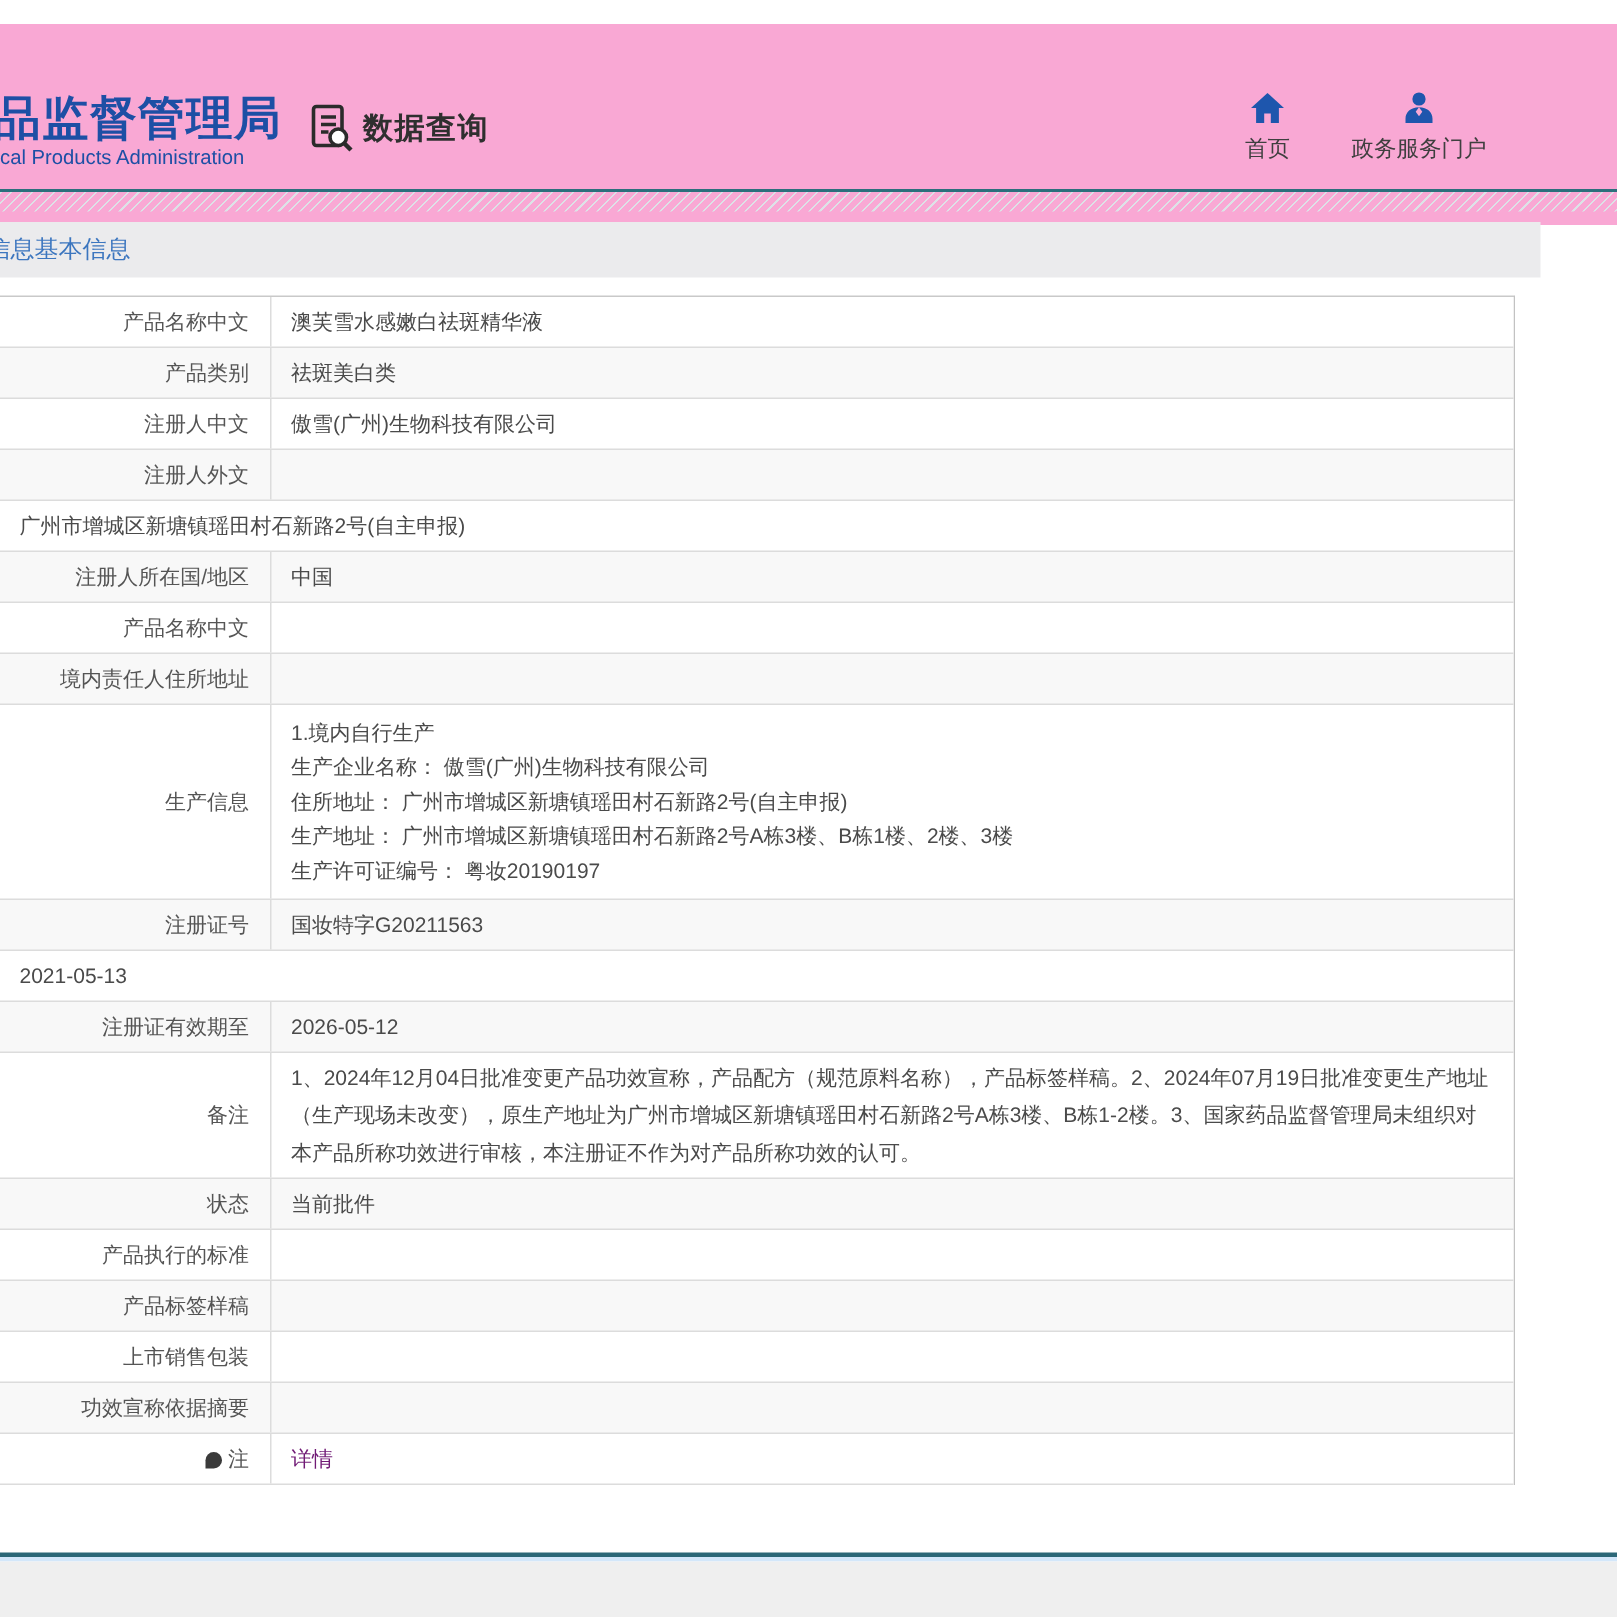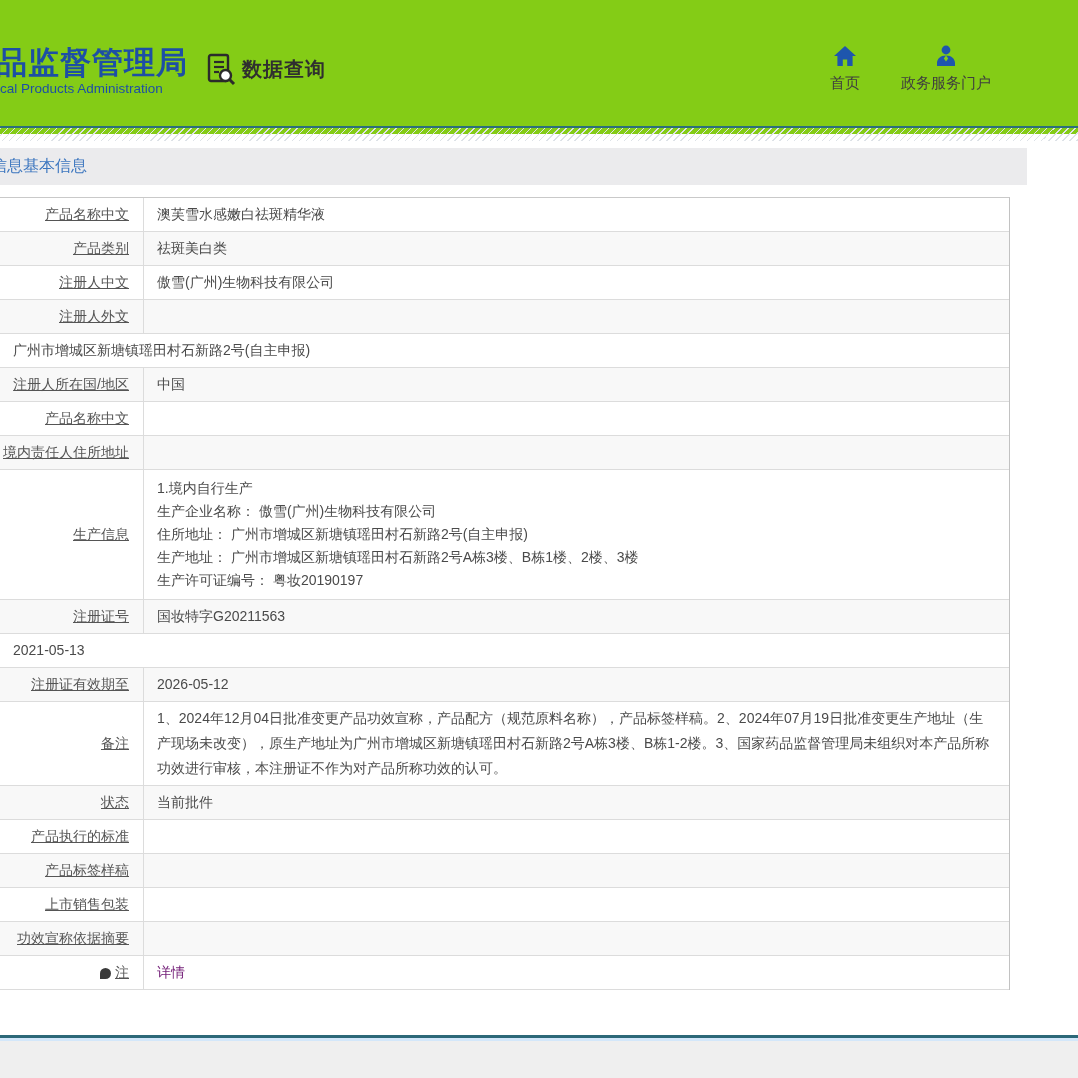--- a/index.html
+++ b/index.html
@@ -3,21 +3,21 @@
 <meta charset="utf-8">
 <style>
   html,body { margin:0; padding:0; }
   body {
     width:1078px; height:1078px; position:relative; overflow:hidden;
     background:#ffffff;
     font-family:"Liberation Sans","DejaVu Sans",sans-serif;
   }
 
   
-  .header { position:absolute; top:0; left:0; width:1078px; height:134px; background:#84cc16; }
+  .header { position:absolute; top:16px; left:0; width:1078px; height:134px; background:#f9a8d4; }
   .logo-cn {
     position:absolute; left:-4px; top:42px; font-size:31px; font-weight:bold;
     color:#1d4fa5; white-space:nowrap; letter-spacing:1px;
   }
   .logo-en {
     position:absolute; left:0px; top:81px; font-size:13.5px; color:#1d4fa5; white-space:nowrap;
   }
   .dq { position:absolute; left:205px; top:52px; display:flex; align-items:center; gap:5px; }
   .dq-label { font-size:20px; color:#2f2f2f; letter-spacing:1px;font-weight:bold; }
 
@@ -41,24 +41,24 @@
   .panel-title { color:#3c76bf; font-size:16px; margin-left:-9px; white-space:nowrap; }
 
   .info-table {
     margin-top:12px; width:1010px;
     border-top:1px solid #c9c9c9; border-right:1px solid #c2c2c2;
     box-sizing:border-box;
   }
   .row { display:flex; background:#ffffff; border-bottom:1px solid #dcdcdc; }
   .row.alt { background:#f8f8f8; }
   .cell-label {
-    width:144px; flex:none; box-sizing:border-box;
+    width:181px; flex:none; box-sizing:border-box;
     display:flex; align-items:center; justify-content:flex-end;
     padding-right:14px; border-right:1px solid #dcdcdc;
-    color:#555; font-size:14px; min-height:33px; text-align:right;text-decoration:underline;
+    color:#555; font-size:14px; min-height:33px; text-align:right;
   }
   .cell-value {
     flex:1; display:flex; align-items:center;
     padding:5px 12px 5px 13px; box-sizing:border-box;
     color:#4a4a4a; font-size:14px; line-height:1.6; min-height:33px;
     white-space:pre-line; word-break:break-all;
   }
   
   .row:nth-child(9) .cell-value { line-height:23px; padding-top:7px; padding-bottom:7px; }
   

